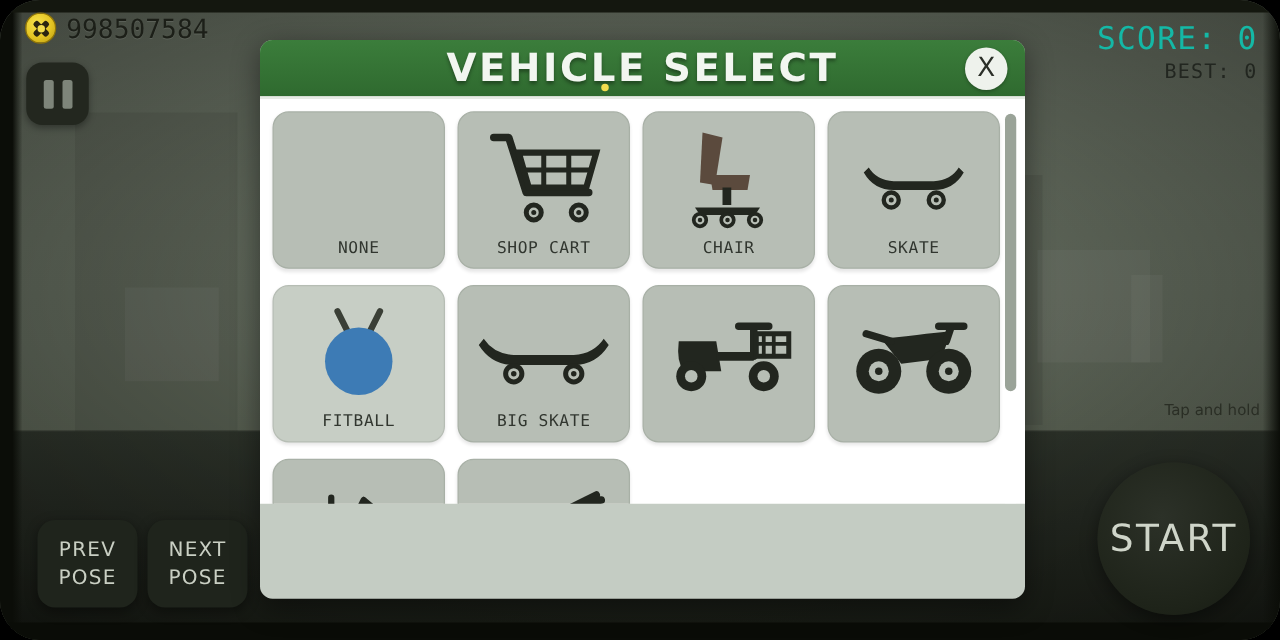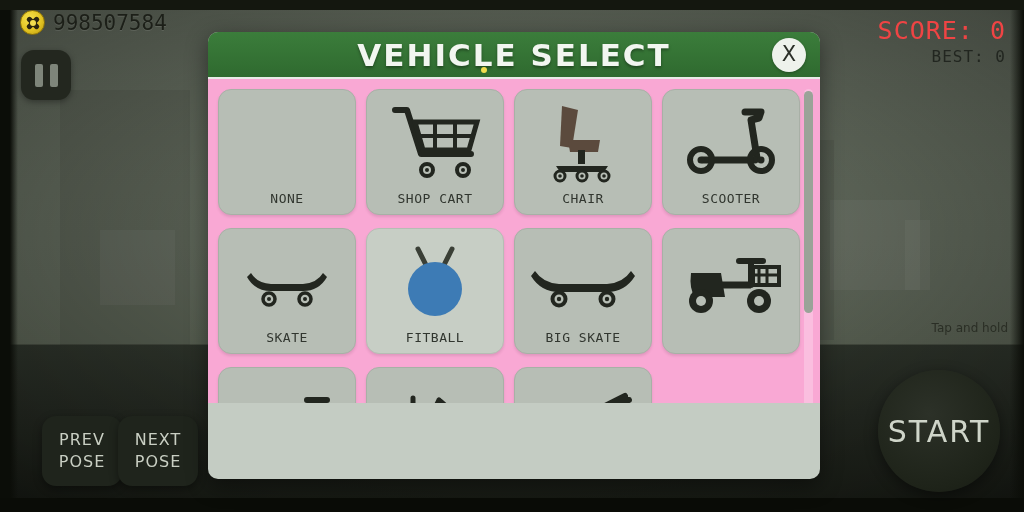--- a/index.html
+++ b/index.html
@@ -9,20 +9,21 @@
     overflow: hidden;
     background: #000;
     font-family: "Liberation Sans", sans-serif;
   }
 
   #app {
     position: relative;
     width: 1024px; height: 512px;
     overflow: hidden;
     background: #2a2f28;
+    border-radius: 32px;
   }
 
   
   .bg-sky {
     position: absolute; left: 0; top: 0;
     width: 1024px; height: 512px;
     background: linear-gradient(180deg, #626a5d 0%, #5c6457 55%, #59614f 100%);
   }
   .bg-vignette {
     position: absolute; left: 0; top: 0;
@@ -117,38 +118,38 @@
     flex: 1; text-align: center; padding-right: 10px;
     font-family: "DejaVu Sans Mono", monospace;
     font-size: 17px; color: #232720;
   }
 
   .score-box {
     position: absolute; right: 18px; top: 18px; text-align: right;
   }
   .score-line {
     font-family: "DejaVu Sans Mono", monospace;
-    font-size: 25px; color: #ef4444; letter-spacing: 1px; line-height: 1.05;
+    font-size: 25px; color: #14b8a6; letter-spacing: 1px; line-height: 1.05;
   }
   .best-line {
     font-family: "DejaVu Sans Mono", monospace;
     font-size: 16px; color: #222620; letter-spacing: 1px; margin-top: 3px;
   }
 
   
   .pose-btn {
     position: absolute; bottom: 26px;
     width: 80px; height: 70px; border-radius: 14px;
     background: #1f241c;
     display: flex; flex-direction: column;
     align-items: center; justify-content: center;
     cursor: pointer;
     box-shadow: 0 3px 9px rgba(0,0,0,0.4);
   }
-  #prev-pose { left: 42px; }
+  #prev-pose { left: 30px; }
   #next-pose { left: 118px; }
   .pose-btn span {
     font-family: "DejaVu Sans", sans-serif;
     font-size: 16px; color: #c9cfc3; line-height: 1.35; letter-spacing: 1px;
   }
 
   .tap-hold {
     position: absolute; right: 16px; top: 321px;
     font-family: "DejaVu Sans", sans-serif;
     font-size: 12px; color: #2a2e25;
@@ -198,21 +199,21 @@
   }
   .close-btn span {
     font-family: "DejaVu Sans", sans-serif;
     font-size: 21px; color: #2b2f28; line-height: 1;
   }
 
   .modal-body {
     position: relative;
     height: 324px;
     padding: 10px 0 0 10px;
-    background: #f9a8d4;
+    background: #ffffff;
     overflow: hidden;
   }
   .grid {
     display: grid;
     grid-template-columns: repeat(4, 138px);
     gap: 13px 10px;
     width: 584px;
   }
   .tile {
     width: 138px; height: 126px;
@@ -352,33 +353,20 @@
     <circle cx="44" cy="76" r="5" fill="none" stroke="#22261f" stroke-width="3"></circle>
     <circle cx="44" cy="76" r="1.8" fill="#22261f"></circle>
     <circle cx="66" cy="76" r="5" fill="none" stroke="#22261f" stroke-width="3"></circle>
     <circle cx="66" cy="76" r="1.8" fill="#22261f"></circle>
   </svg>
             </div>
             <div class="tile-label">CHAIR</div>
           </div>
           <div class="tile">
             <div class="tile-art">
-              <svg width="100" height="80" viewBox="0 0 100 80">
-    <path d="M64 10 H80 L78 16 L70 18 L76 56" fill="none" stroke="#22261f" stroke-width="7" stroke-linecap="round" stroke-linejoin="round"></path>
-    <path d="M22 58 H74" stroke="#22261f" stroke-width="7" stroke-linecap="round"></path>
-    <circle cx="20" cy="58" r="11" fill="none" stroke="#22261f" stroke-width="6"></circle>
-    <circle cx="20" cy="58" r="3.5" fill="#22261f"></circle>
-    <circle cx="80" cy="58" r="11" fill="none" stroke="#22261f" stroke-width="6"></circle>
-    <circle cx="80" cy="58" r="3.5" fill="#22261f"></circle>
-  </svg>
-            </div>
-            <div class="tile-label">SCOOTER</div>
-          </div>
-          <div class="tile">
-            <div class="tile-art">
               <svg width="100" height="56" viewBox="0 0 100 56">
     <path d="M14 20 Q20 30 34 31 H66 Q80 30 86 20 L90 24 Q82 38 66 38 H34 Q18 38 10 24 Z" fill="#22261f"></path>
     <circle cx="32" cy="46" r="6" fill="none" stroke="#22261f" stroke-width="3.5"></circle>
     <circle cx="32" cy="46" r="2" fill="#22261f"></circle>
     <circle cx="68" cy="46" r="6" fill="none" stroke="#22261f" stroke-width="3.5"></circle>
     <circle cx="68" cy="46" r="2" fill="#22261f"></circle>
   </svg>
             </div>
             <div class="tile-label">SKATE</div>
           </div>

